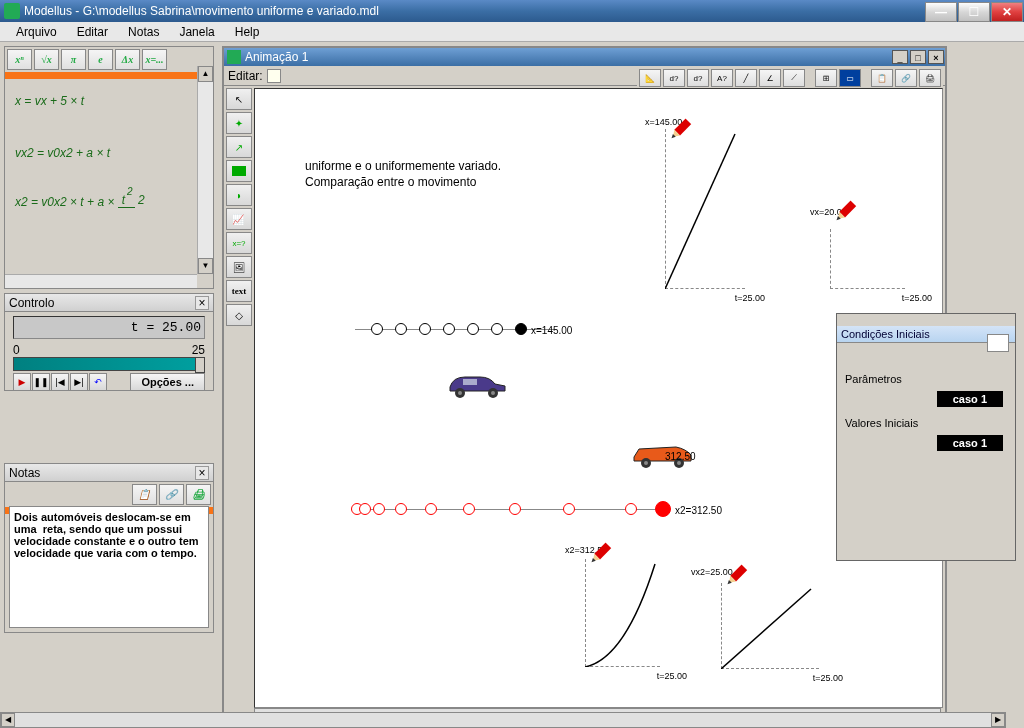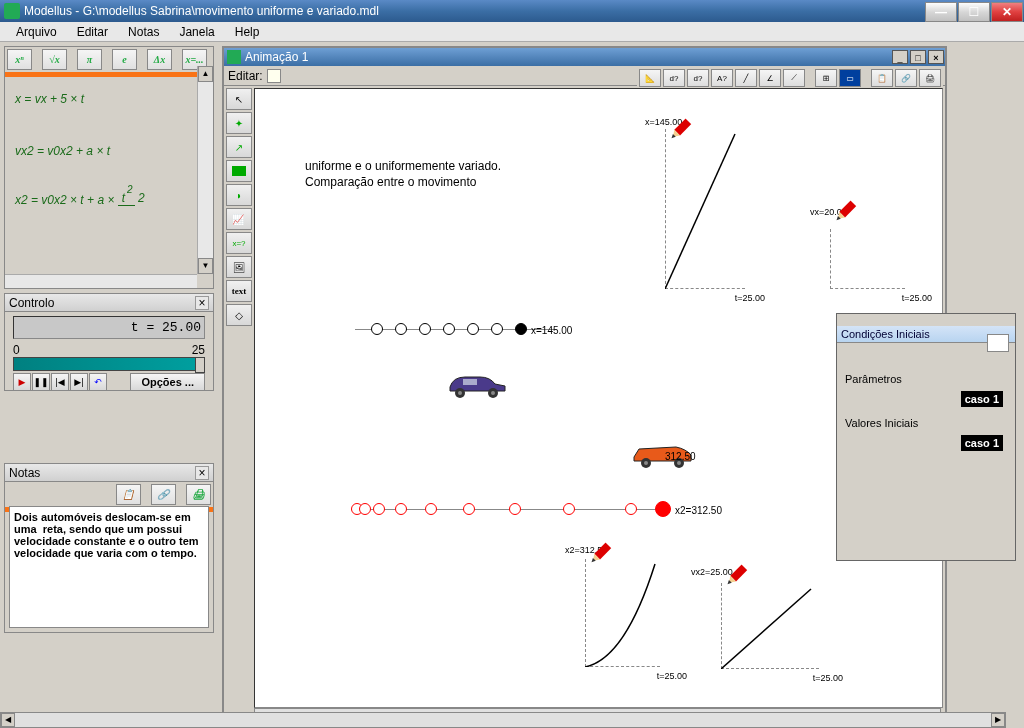--- a/index.html
+++ b/index.html
@@ -15,21 +15,21 @@
 .title-bar .win-btn.min::before { content: "—"; font-weight: bold; }
 .title-bar .win-btn.max::before { content: "☐"; }
 
 .menu-bar { height: 20px; background: #e8e8e8; border-bottom: 1px solid #aaa; display: flex; align-items: center; padding-left: 6px; }
 .menu-bar span { padding: 0 10px; cursor: default; }
 
 .panel { position: absolute; background: #d4d0c8; border: 1px solid #888; }
 .panel-title { background: linear-gradient(to bottom, #e8e8e8 0%, #d0d0d0 100%); height: 18px; padding: 1px 4px; border-bottom: 1px solid #888; font-size: 11px; display: flex; align-items: center; }
 .panel-title .close-x { margin-left: auto; border: 1px solid #999; width: 14px; height: 14px; text-align: center; line-height: 12px; background: #e8e8e8; }
 
-.toolbar-row { display: flex; padding: 2px; gap: 10px; border-bottom: 5px solid #f97316; }
+.toolbar-row { display: flex; padding: 2px; gap: 2px; border-bottom: 7px solid #f97316; }
 .tb-btn { width: 25px; height: 21px; border: 1px solid #888; background: linear-gradient(to bottom, #f5f5f5 0%, #e0e0e0 100%); display: flex; align-items: center; justify-content: center; font-size: 10px; color: #2a4; font-weight: bold; font-family: serif; font-style: italic; }
 
 #modelo-panel { left: 4px; top: 46px; width: 210px; height: 243px; }
 #modelo-eq { padding: 8px 10px; font-family: 'Times New Roman', serif; font-style: italic; color: #1a6b1a; line-height: 2.4; font-size: 13px; }
 #modelo-eq .eq2 { margin-top: 23px; }
 #modelo-eq .eq3wrap { position: relative; margin-top: 18px; height: 40px; }
 #modelo-eq .frac-t2 { display: inline-block; text-align: center; position: relative; top: -2px; }
 #modelo-eq .frac-t2 .num { border-bottom: 1px solid #1a6b1a; padding: 0 4px; }
 #modelo-eq .frac-t2 .sup { font-size: 10px; vertical-align: super; position: relative; top: -4px; left: 2px; }
 #modelo-eq .frac-t2 .den { padding-top: 1px; }
@@ -85,21 +85,21 @@
 .pencil-svg { transform: rotate(45deg); }
 .pencil-body { fill: #d00; }
 .pencil-tip { fill: #f4d090; }
 .pencil-lead { fill: #333; }
 
 .car { position: absolute; width: 65px; height: 30px; }
 
 #cond-panel { position: absolute; left: 836px; top: 313px; width: 180px; height: 248px; background: #d4d0c8; border: 1px solid #666; z-index: 10; }
 #cond-panel .cond-title { background: linear-gradient(to bottom, #d4e4f7 0%, #b8d4f0 100%); padding: 2px 4px; font-size: 11px; color: #003; border-bottom: 1px solid #888; margin-top: 12px; }
 #cond-panel .section-lbl { font-size: 11px; padding: 6px 8px; }
-#cond-panel .caso-hdr { background: black; color: white; font-size: 11px; padding: 2px 4px; font-weight: bold; display: inline-block; float: right; margin-right: 12px; }
+#cond-panel .caso-hdr { background: black; color: white; font-size: 11px; padding: 2px 16px; font-weight: bold; display: inline-block; float: right; margin-right: 12px; }
 #cond-panel .param-table { clear: both; margin: 0 8px; width: calc(100% - 20px); border-collapse: collapse; }
 #cond-panel .param-table td { border: 1px solid #666; padding: 2px 6px; font-size: 11px; }
 #cond-panel .param-table td.name { background: black; color: white; font-style: italic; font-family: serif; width: 55%; }
 #cond-panel .param-table td.val { background: white; }
 .corner-btn { position: absolute; right: 6px; top: 20px; width: 22px; height: 18px; border: 1px solid #888; background: white; }
 
 .small-label { position: absolute; font-size: 10px; font-family: Arial; }
 .car-label { font-size: 10px; color: black; }
 
 .bottom-scroll { position: absolute; left: 0; bottom: 14px; right: 75px; height: 16px; background: #e0e0e0; border: 1px solid #888; }

